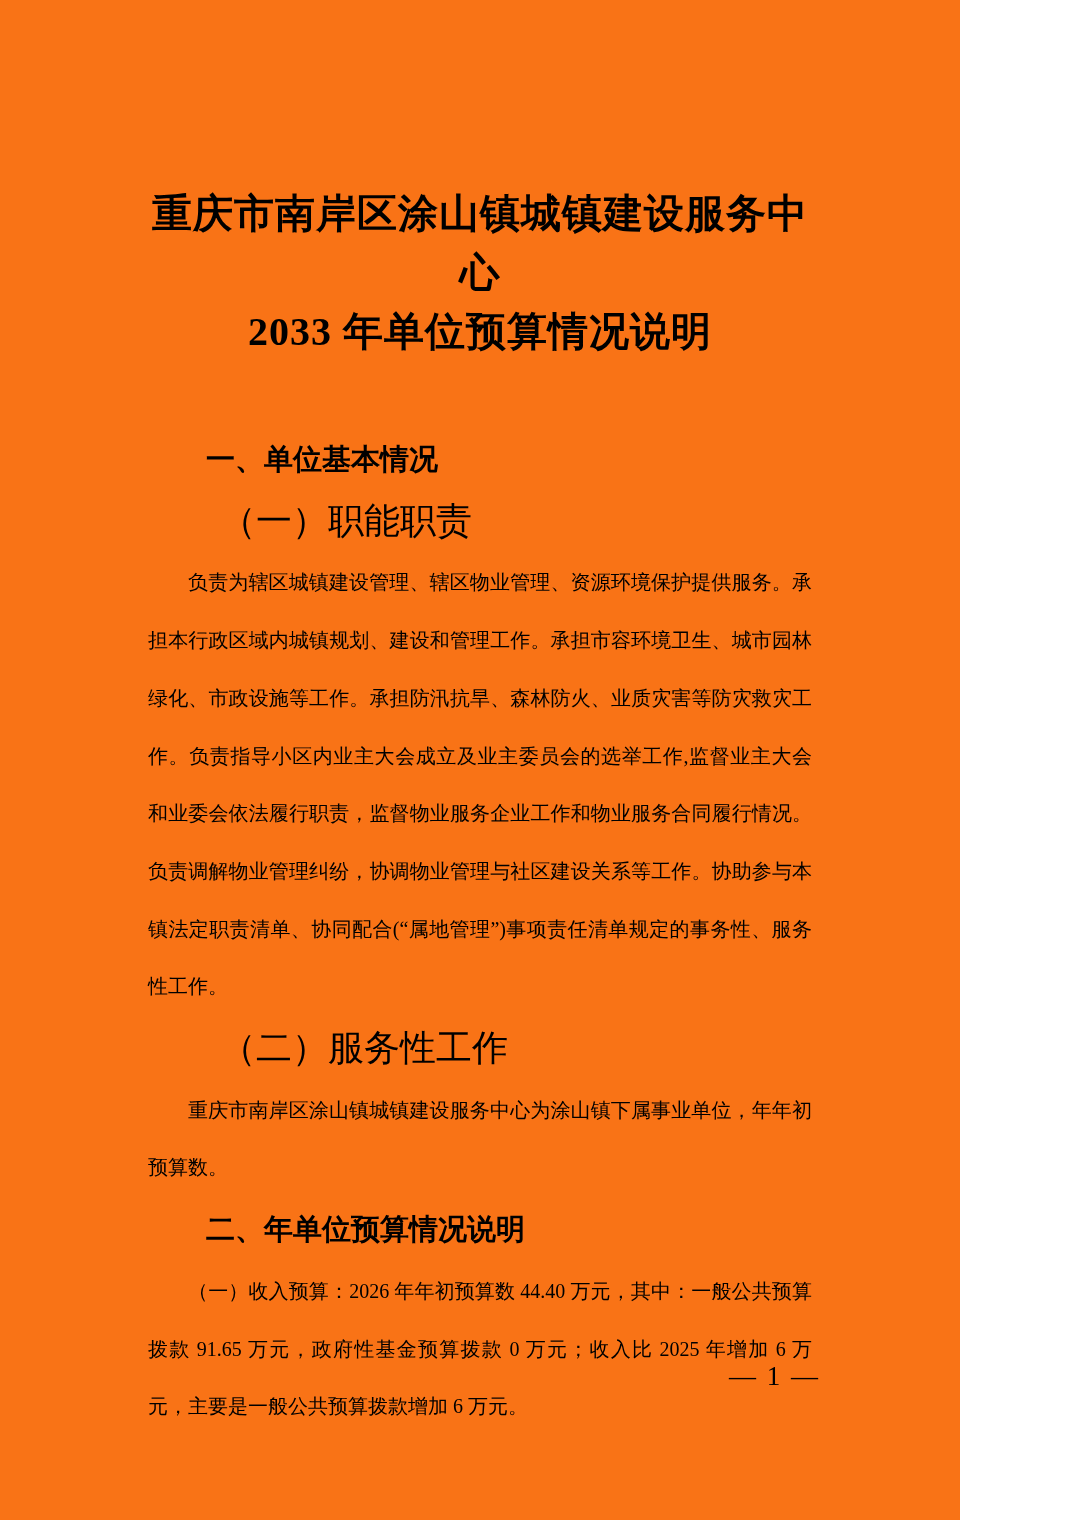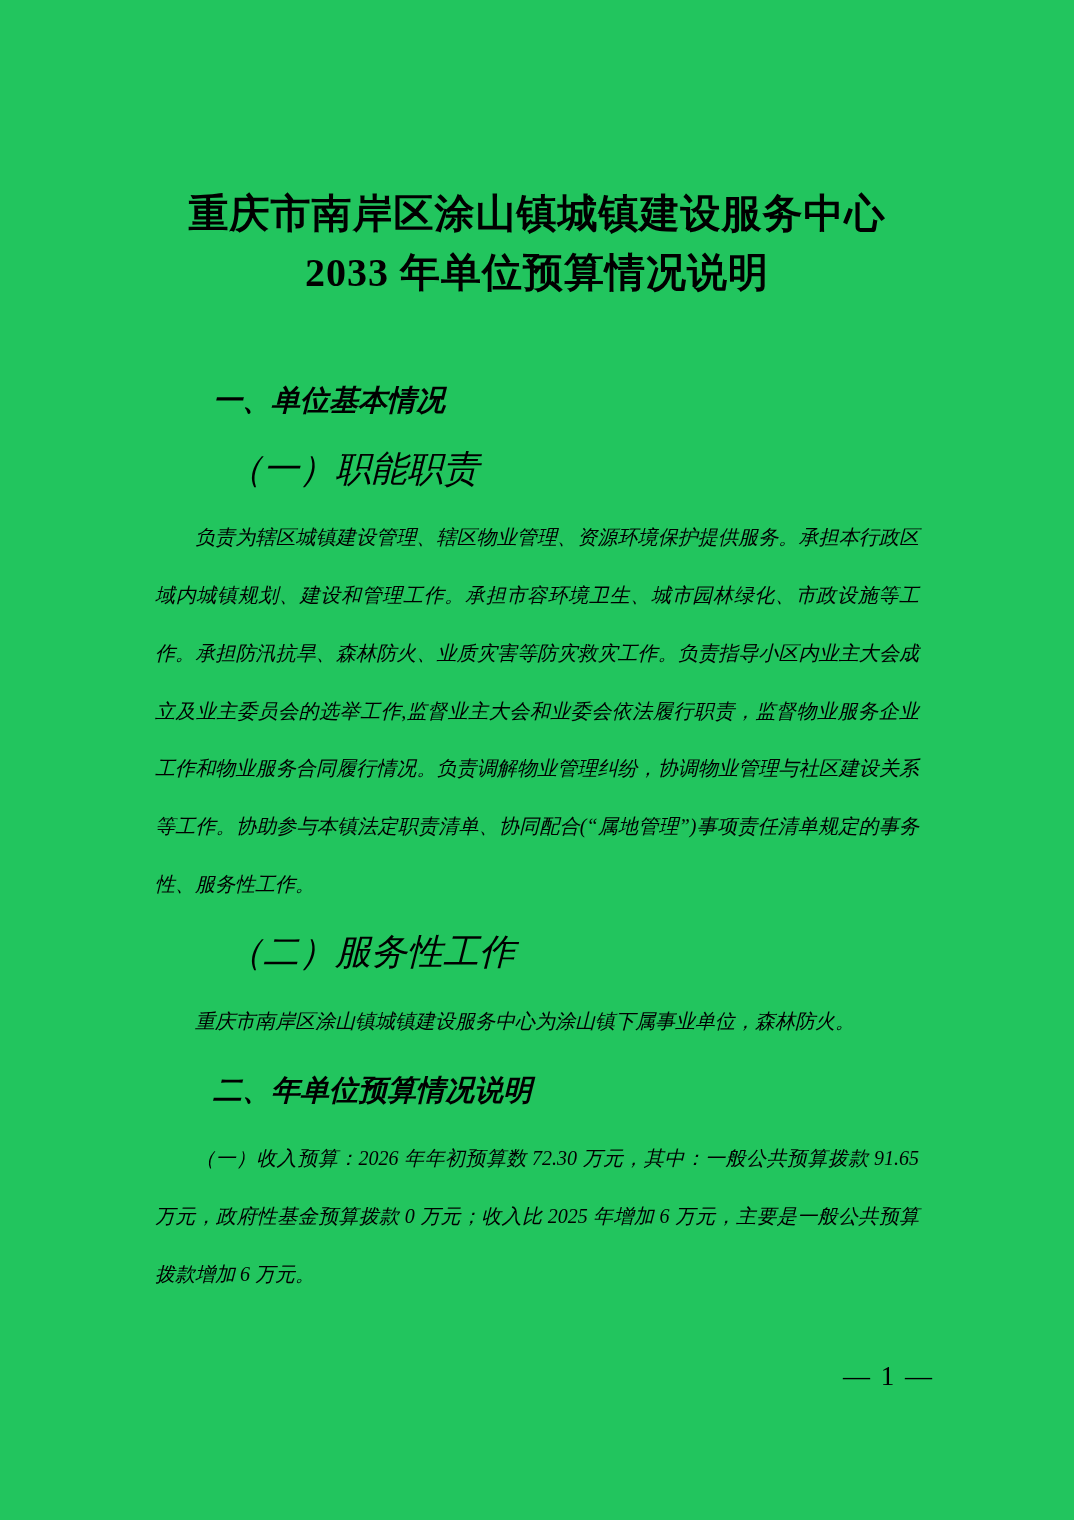--- a/index.html
+++ b/index.html
@@ -11,43 +11,42 @@
     width: 1074px;
     height: 1520px;
     position: relative;
     font-family: "Liberation Serif", serif;
     color: #000000;
     overflow: hidden;
   }
   .page {
     position: absolute;
     left: 0; top: 0;
-    width: 1074px;
+    width: 960px;
     height: 1520px;
-    background: #22c55e;
+    background: #f97316;
   }
   .content {
     position: absolute;
     left: 144px;
     right: 144px;
     top: 184px;
   }
   .title-block {
     text-align: center;
     font-weight: bold;
     font-size: 40px;
     line-height: 59px;
     font-family: "Liberation Serif", serif;
     margin-bottom: 70px;
     letter-spacing: 1px;
   }
   .doc-flow p {
-    margin: 11px;
+    margin: 4px;
     padding: 0;
-    font-style: italic;
   }
   .sec-heading {
     font-family: "Liberation Sans", sans-serif;
     font-weight: bold;
     font-size: 29px;
     line-height: 57.7px;
     text-indent: 2em;
   }
   .sec-subheading {
     font-family: "Liberation Serif", serif;
@@ -79,19 +78,19 @@
   <div class="content">
     <div class="title-block">
       <div>重庆市南岸区涂山镇城镇建设服务中心</div>
       <div>2033 年单位预算情况说明</div>
     </div>
     <div class="doc-flow" id="doc-flow">
         <p class="sec-heading">一、单位基本情况</p>
         <p class="sec-subheading">（一）职能职责</p>
         <p class="paragraph">负责为辖区城镇建设管理、辖区物业管理、资源环境保护提供服务。承担本行政区域内城镇规划、建设和管理工作。承担市容环境卫生、城市园林绿化、市政设施等工作。承担防汛抗旱、森林防火、业质灾害等防灾救灾工作。负责指导小区内业主大会成立及业主委员会的选举工作,监督业主大会和业委会依法履行职责，监督物业服务企业工作和物业服务合同履行情况。负责调解物业管理纠纷，协调物业管理与社区建设关系等工作。协助参与本镇法定职责清单、协同配合(“属地管理”)事项责任清单规定的事务性、服务性工作。</p>
         <p class="sec-subheading">（二）服务性工作</p>
-        <p class="paragraph">重庆市南岸区涂山镇城镇建设服务中心为涂山镇下属事业单位，森林防火。</p>
+        <p class="paragraph">重庆市南岸区涂山镇城镇建设服务中心为涂山镇下属事业单位，年年初预算数。</p>
         <p class="sec-heading">二、年单位预算情况说明</p>
-        <p class="paragraph">（一）收入预算：2026 年年初预算数 72.30 万元，其中：一般公共预算拨款 91.65 万元，政府性基金预算拨款 0 万元；收入比 2025 年增加 6 万元，主要是一般公共预算拨款增加 6 万元。</p>
+        <p class="paragraph">（一）收入预算：2026 年年初预算数 44.40 万元，其中：一般公共预算拨款 91.65 万元，政府性基金预算拨款 0 万元；收入比 2025 年增加 6 万元，主要是一般公共预算拨款增加 6 万元。</p>
       </div>
   </div>
   <div class="page-number">— 1 —</div>
 </div>
 
 </body></html>

